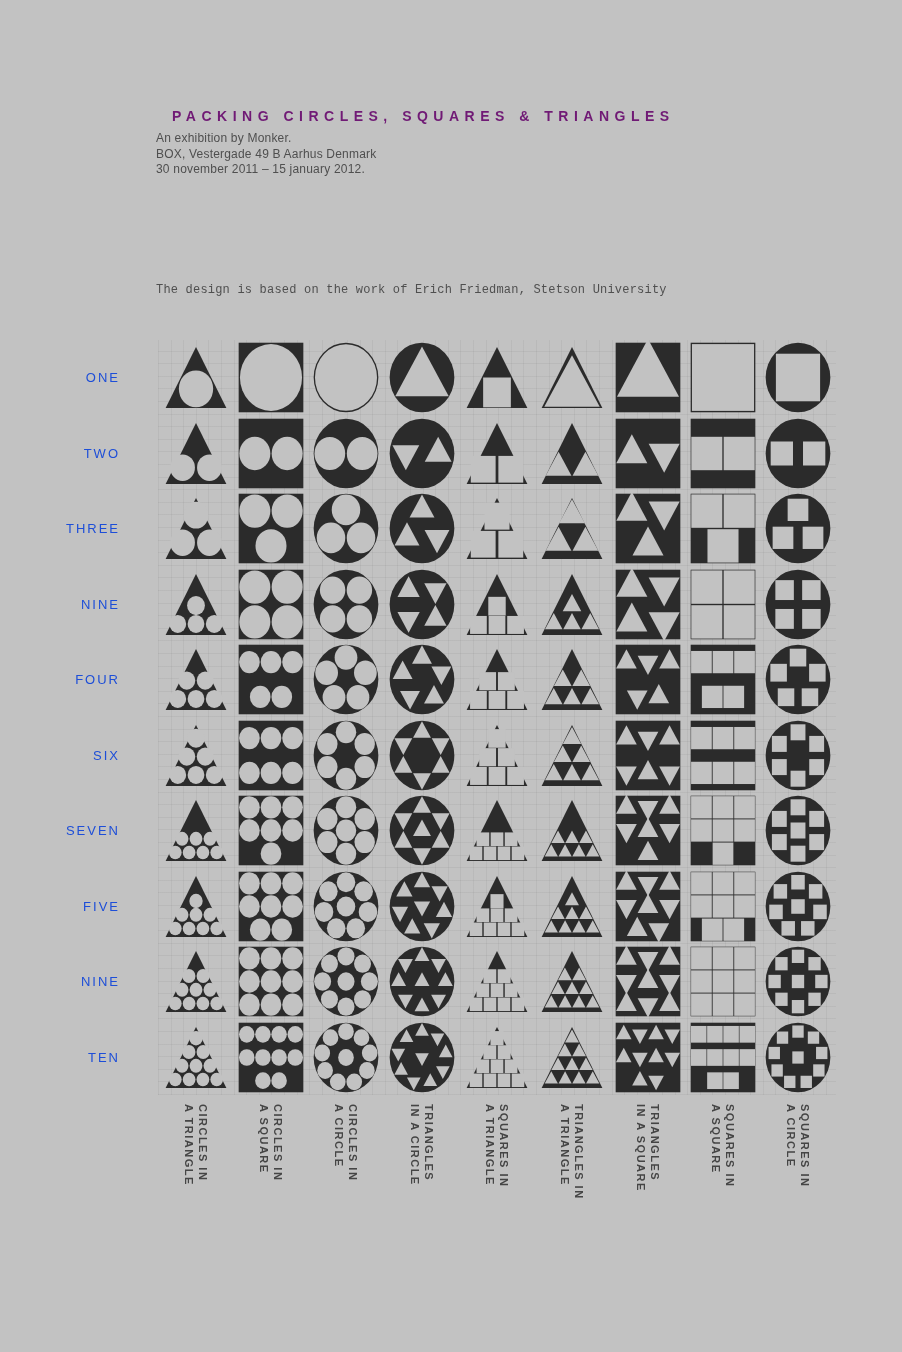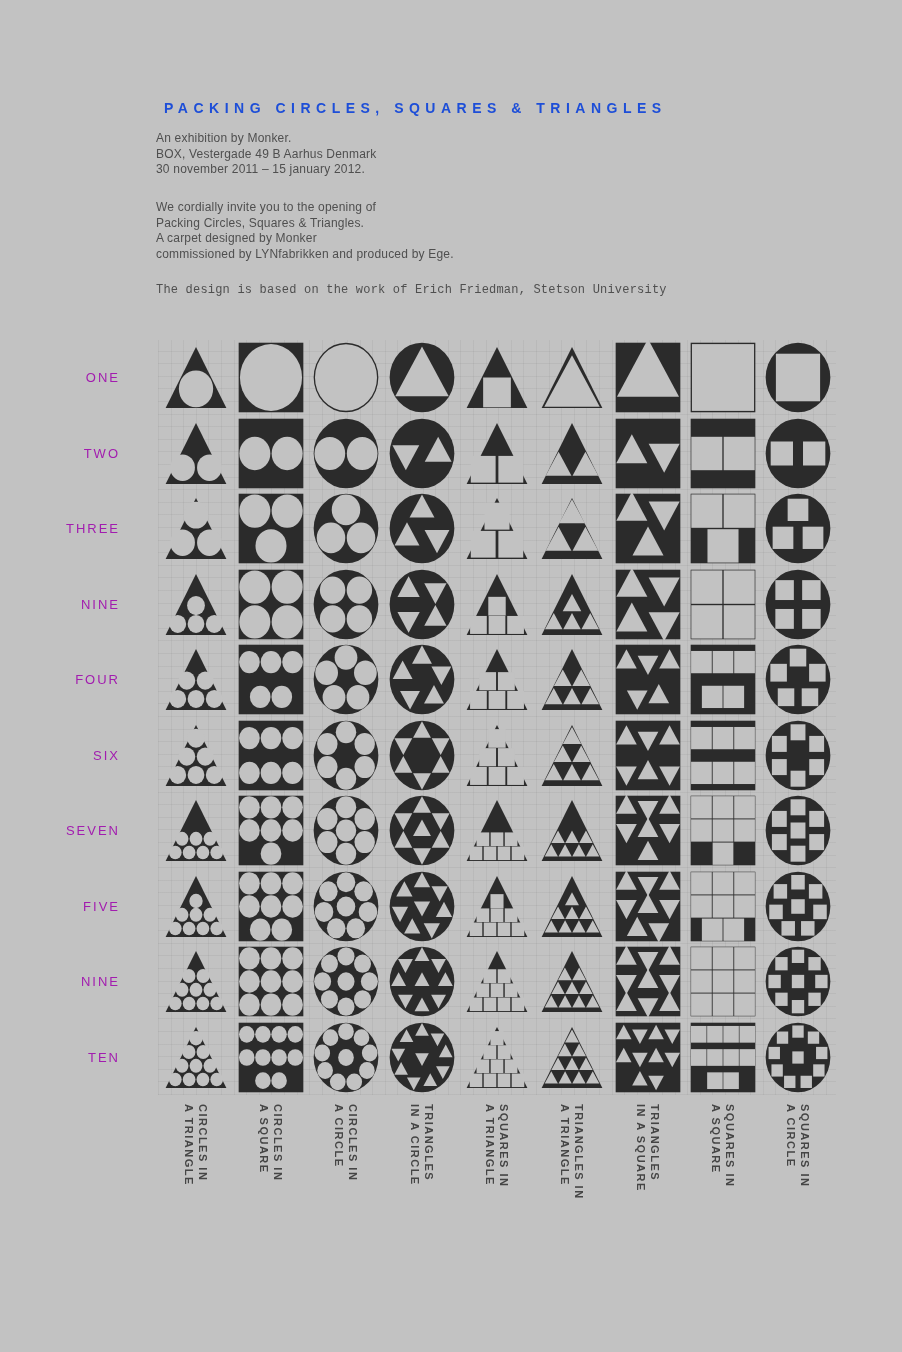--- a/index.html
+++ b/index.html
@@ -4,40 +4,40 @@
 <style>
   html,body{margin:0;padding:0;background:#ffffff;}
   .poster{
     position:relative;
     width:902px;height:1352px;
     background:#c2c2c2;
     font-family:"Liberation Sans","DejaVu Sans",sans-serif;
     overflow:hidden;
   }
   .title{
-    position:absolute;left:156px;top:92px;margin:8px;
+    position:absolute;left:156px;top:92px;margin:16px;
     font-size:14px;font-weight:bold;letter-spacing:5.5px;
-    color:#1d4ed8;white-space:nowrap;
+    color:#701a75;white-space:nowrap;
   }
   .textblock{
     position:absolute;left:156px;
     font-size:12px;line-height:15.5px;letter-spacing:0.2px;
     color:#4f4f4f;
   }
   #intro{top:131px;}
   #invite{top:200px;}
   #credit{top:283px;font-family:Liberation Mono, monospace;}
   .textblock div{white-space:nowrap;}
   #row-labels{
     position:absolute;left:0;top:340px;width:120px;height:755px;
     display:grid;grid-template-rows:repeat(10,1fr);
   }
   .row-label{
     justify-self:end;align-self:center;
-    font-size:13px;letter-spacing:2px;color:#a21caf;
+    font-size:13px;letter-spacing:2px;color:#1d4ed8;
   }
   #grid{
     position:absolute;left:158px;top:340px;width:678px;height:755px;
     display:grid;
     grid-template-rows:repeat(10,1fr);
     grid-template-columns:repeat(9,1fr);
     justify-items:center;align-items:center;
     background-image:
       repeating-linear-gradient(0deg, rgba(70,70,70,0.07) 0 1px, transparent 1px 12.6px),
       repeating-linear-gradient(90deg, rgba(70,70,70,0.07) 0 1px, transparent 1px 12.6px);
@@ -59,26 +59,20 @@
 </head>
 <body>
 
 <div class="poster">
   <h1 class="title">PACKING CIRCLES, SQUARES &amp; TRIANGLES</h1>
   <div class="textblock" id="intro">
       <div>An exhibition by Monker.</div>
       <div>BOX, Vestergade 49 B  Aarhus Denmark</div>
       <div>30 november 2011 – 15 january 2012.</div>
     </div>
-  <div class="textblock" id="invite">
-      <div>We cordially invite you to the opening of</div>
-      <div>Packing Circles, Squares &amp; Triangles.</div>
-      <div>A carpet designed by Monker</div>
-      <div>commissioned by LYNfabrikken and produced by Ege.</div>
-    </div>
   <div class="textblock" id="credit">
       <div>The design is based on the work of Erich Friedman, Stetson University</div>
     </div>
   <div id="row-labels">
       <div class="row-label">ONE</div>
       <div class="row-label">TWO</div>
       <div class="row-label">THREE</div>
       <div class="row-label">NINE</div>
       <div class="row-label">FOUR</div>
       <div class="row-label">SIX</div>

